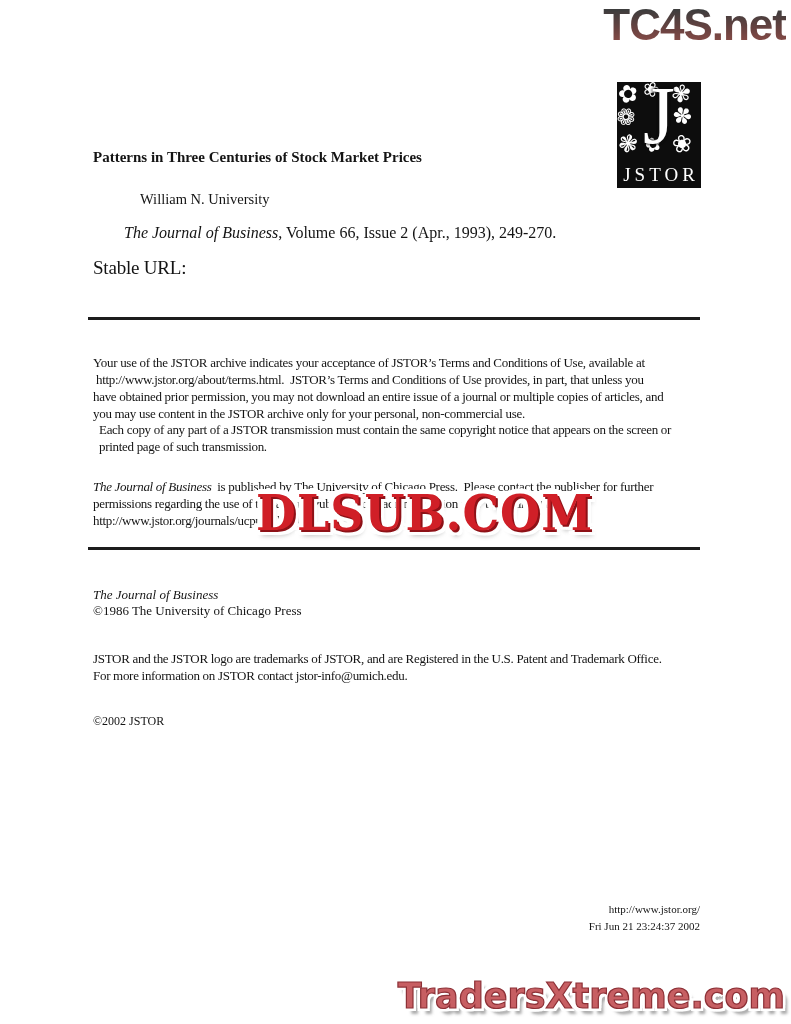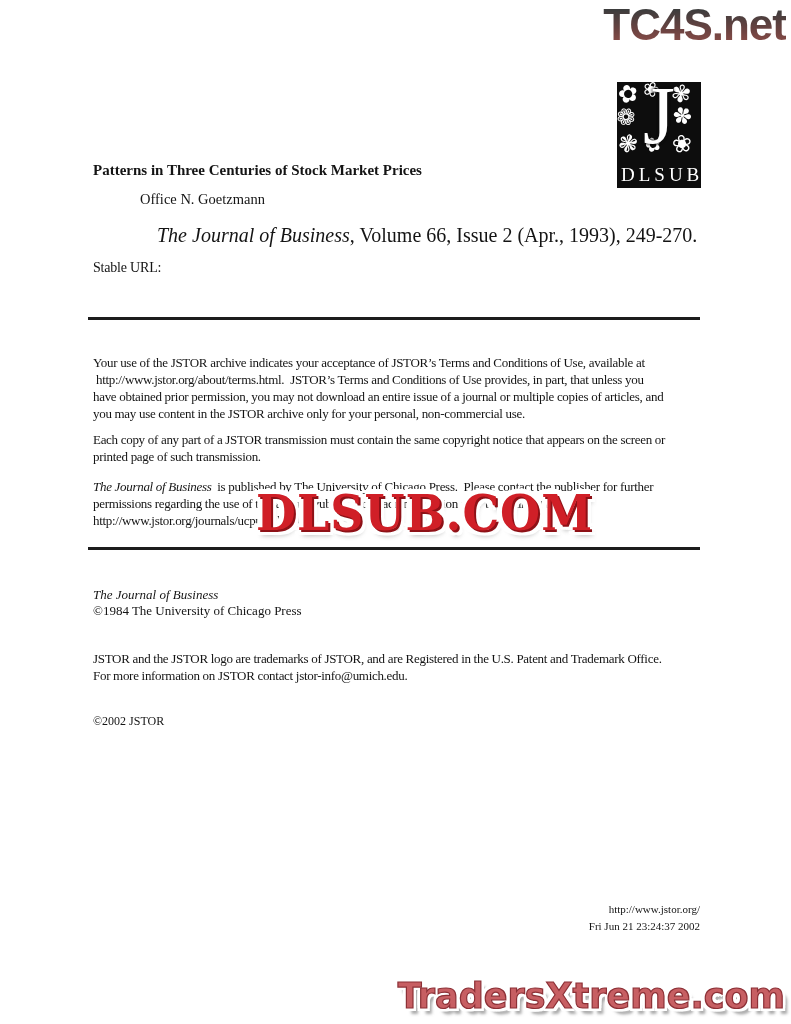--- a/index.html
+++ b/index.html
@@ -38,31 +38,31 @@
     font-family:"Liberation Serif", serif; font-size:82px; line-height:1;
     color:#ffffff; text-shadow:0 0 3px #0d0d0d, 0 0 3px #0d0d0d;
   }
   .jstor-caption {
     position:absolute; left:0; bottom:2px; width:84px; text-align:center;
     font-family:"Liberation Serif", serif; font-size:19px; color:#ffffff;
     letter-spacing:4px; text-indent:4px;
   }
 
   
-  .title  { left:93px; top:162px; font-size:15px; font-weight:700; }
+  .title  { left:93px; top:149px; font-size:15px; font-weight:700; }
   .author { left:140px; top:191px; font-size:14.5px; }
-  .citation { left:157px; top:224px; font-size:20px; }
+  .citation { left:124px; top:224px; font-size:16px; }
   .italic { font-style:italic; }
-  .stable { left:93px; top:260px; font-size:14px; line-height:16px; white-space:pre-wrap; width:660px; letter-spacing:-0.2px; }
+  .stable { left:93px; top:260px; font-size:19px; line-height:16px; white-space:pre-wrap; width:660px; letter-spacing:-0.2px; }
   .rule  { left:88px; width:612px; height:3px; background:#1c1c1c; }
   .rule1 { top:317px; }
   .rule2 { top:547px; }
   .para  { left:93px; width:680px; font-size:13px; line-height:17px; letter-spacing:-0.3px; white-space:pre-wrap; }
   .para1 { top:354px; }
-  .para2 { top:431px; }
+  .para2 { top:421px;margin-left:6px; }
   .para3 { top:478px; }
   .pubblock  { left:93px; top:587px; font-size:13px; line-height:15.7px; }
   .trademark { top:650px; }
   .c2002 { left:93px; top:714px; font-size:12px; }
   .footer { left:93px; top:901px; width:607px; text-align:right; font-size:11px; line-height:16.5px; }
 
   
   .wm-mid {
     left:256px; top:486px;
     font-family:"DejaVu Serif", serif; font-weight:700;
@@ -99,26 +99,26 @@
         <span class="orn1">✿</span>
         <span class="orn2">❀</span>
         <span class="orn3">✾</span>
         <span class="orn4">❁</span>
         <span class="orn5">✽</span>
         <span class="orn6">❃</span>
         <span class="orn7">✿</span>
         <span class="orn8">❀</span>
         <div class="jstor-j">J</div>
       </div>
-    <div class="jstor-caption">DLSUB</div>
+    <div class="jstor-caption">JSTOR</div>
   </div>
 
   <div class="abs title">Patterns in Three Centuries of Stock Market Prices</div>
 
-  <div class="abs author">Office N. Goetzmann</div>
+  <div class="abs author">William N. University</div>
 
   <div class="abs citation"><span class="italic">The Journal of Business</span><span>, Volume 66, Issue 2 (Apr., 1993), 249-270.</span></div>
 
   <div class="abs stable"><span>Stable URL:</span><br></div>
 
   <div class="abs rule rule1"></div>
 
   <div class="abs para para1">Your use of the JSTOR archive indicates your acceptance of JSTOR’s Terms and Conditions of Use, available at
  http://www.jstor.org/about/terms.html.  JSTOR’s Terms and Conditions of Use provides, in part, that unless you
 have obtained prior permission, you may not download an entire issue of a journal or multiple copies of articles, and
@@ -127,21 +127,21 @@
   <div class="abs para para2">Each copy of any part of a JSTOR transmission must contain the same copyright notice that appears on the screen or
 printed page of such transmission.</div>
 
   <div class="abs para para3"><span class="italic">The Journal of Business</span><span>  is published by The University of Chicago Press.  Please contact the publisher for further</span><br><span>permissions regarding the use of this about.  Publisher contact information may be obtained at
 http://www.jstor.org/journals/ucpress.html.</span></div>
 
   <div class="abs wm-mid">DLSUB.COM</div>
 
   <div class="abs rule rule2"></div>
 
-  <div class="abs pubblock"><span class="italic">The Journal of Business</span><br><span>©1984 The University of Chicago Press</span></div>
+  <div class="abs pubblock"><span class="italic">The Journal of Business</span><br><span>©1986 The University of Chicago Press</span></div>
 
   <div class="abs para trademark">JSTOR and the JSTOR logo are trademarks of JSTOR, and are Registered in the U.S. Patent and Trademark Office.
 For more information on JSTOR contact jstor-info@umich.edu.</div>
 
   <div class="abs c2002">©2002 JSTOR</div>
 
   <div class="abs footer"><span>http://www.jstor.org/</span><br><span>Fri Jun 21 23:24:37 2002</span></div>
 
   <div class="abs wm-bottom">TradersXtreme.com</div>
 

